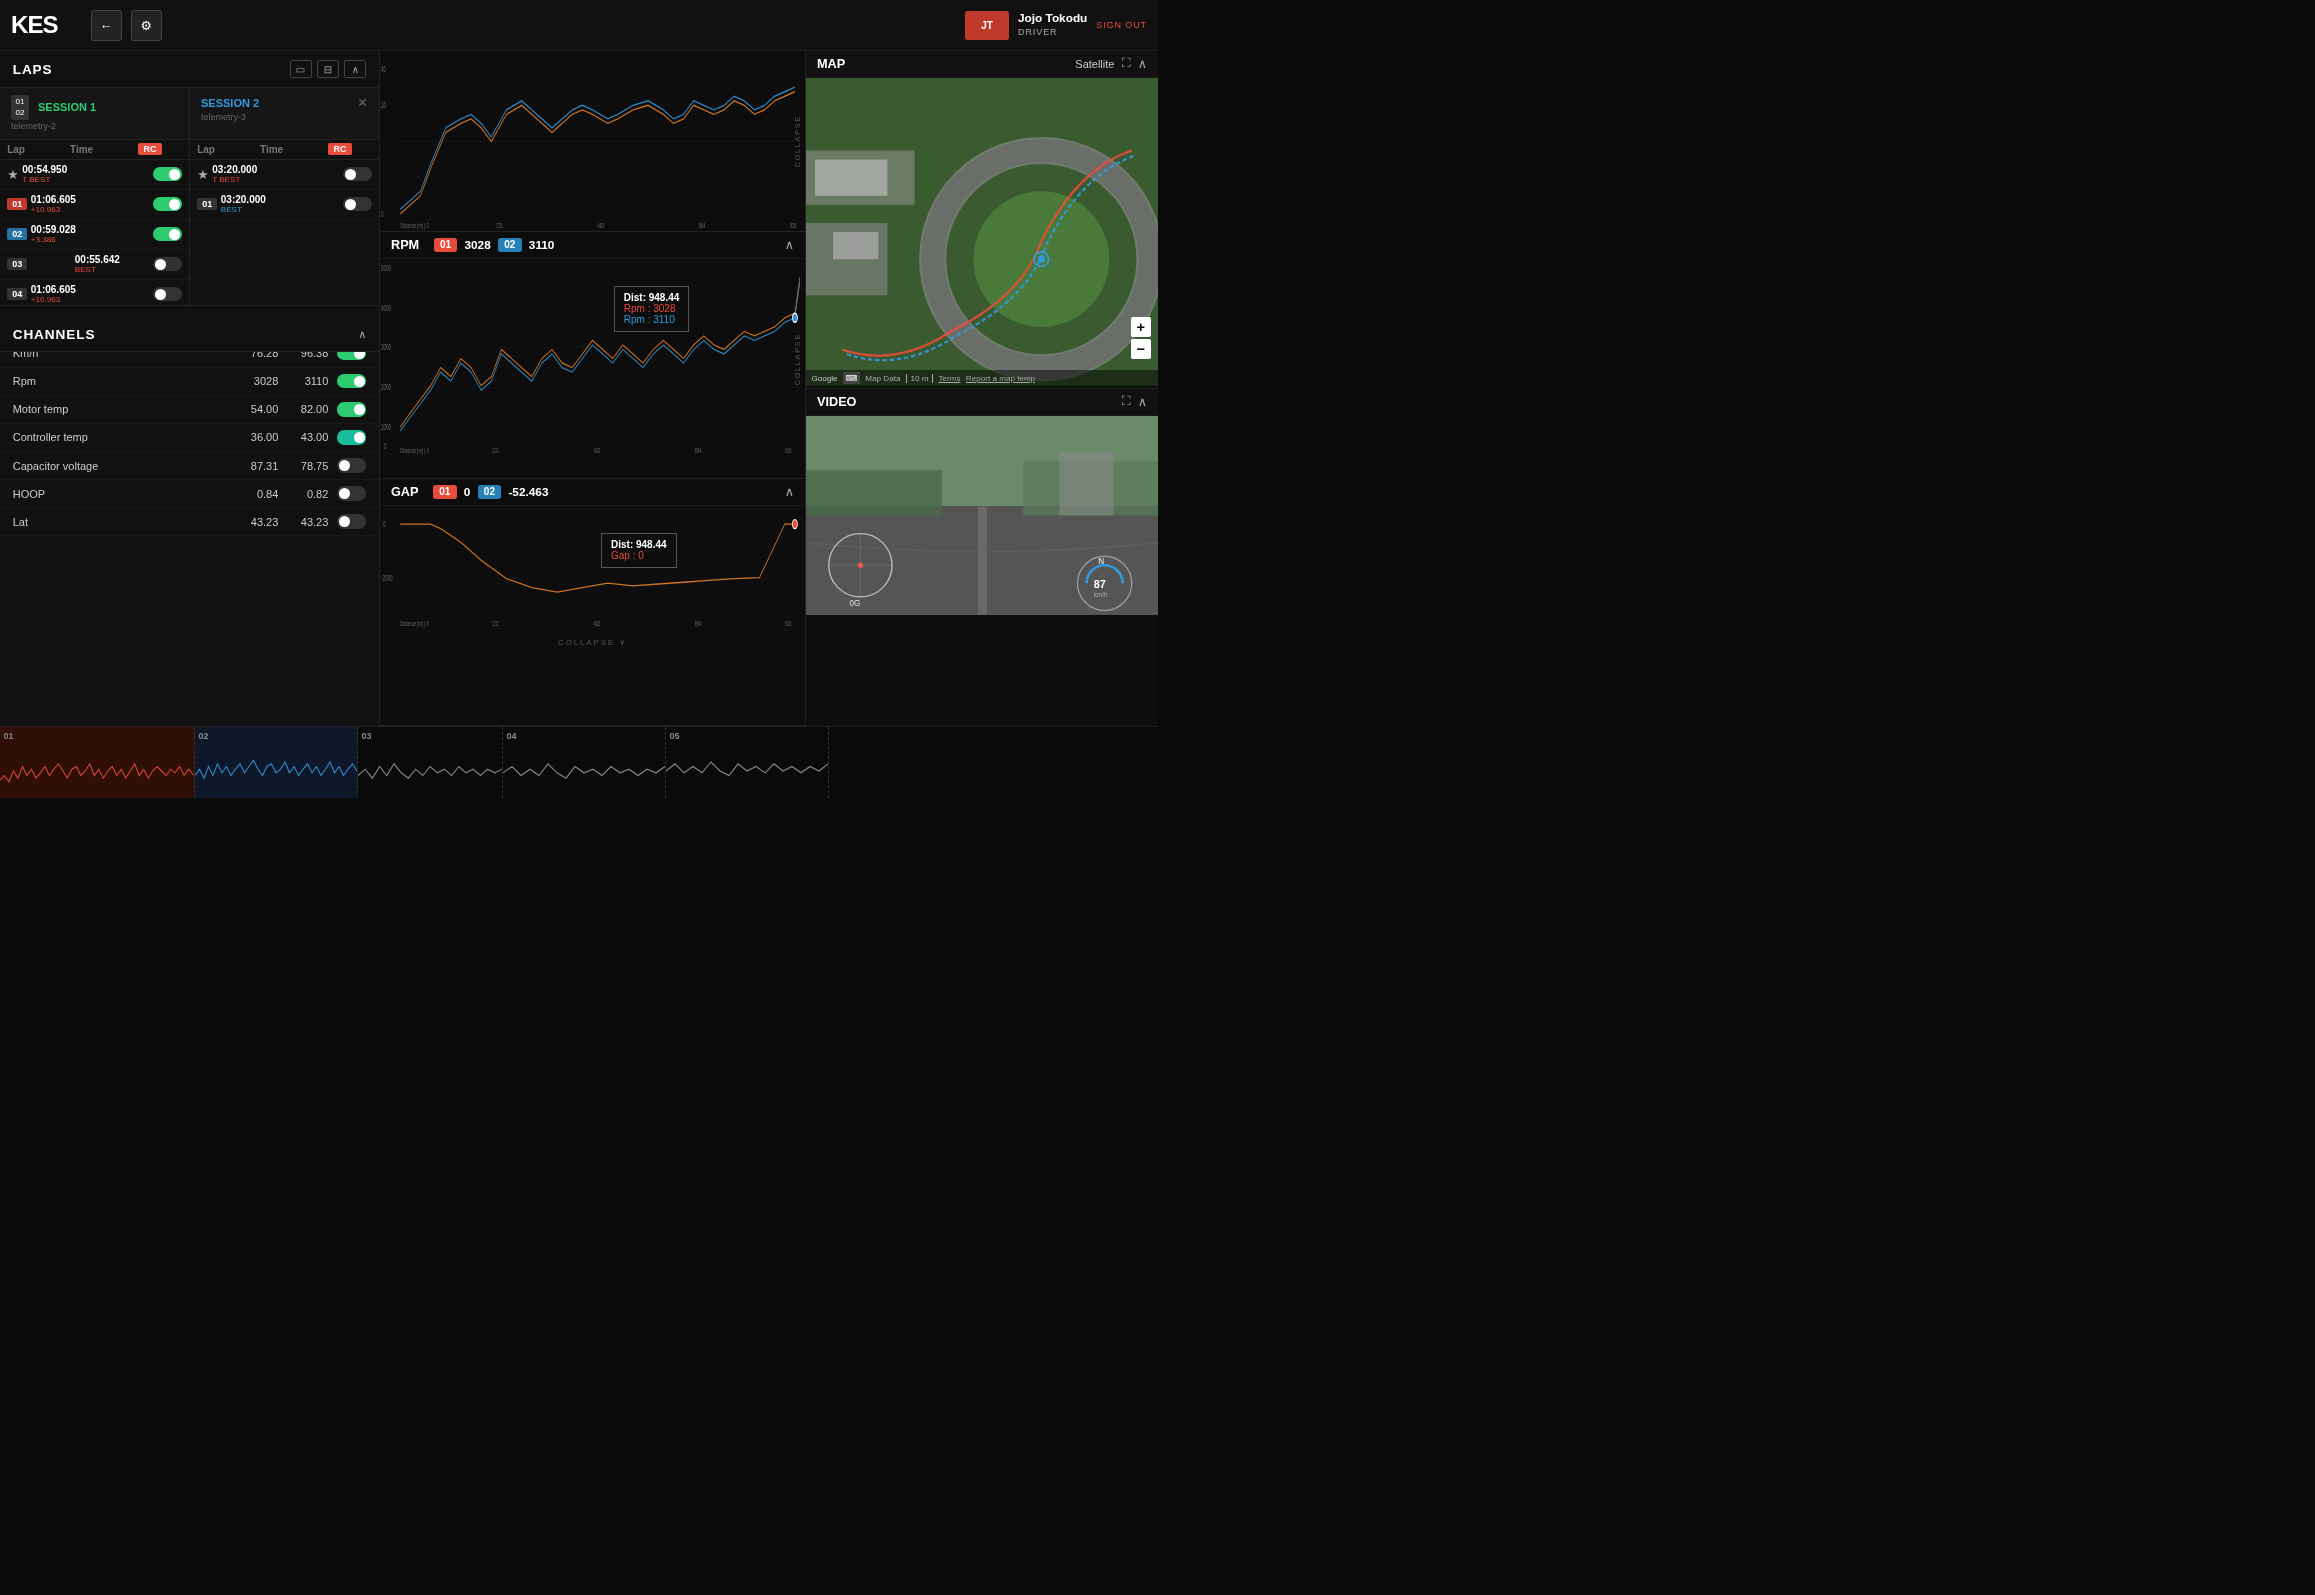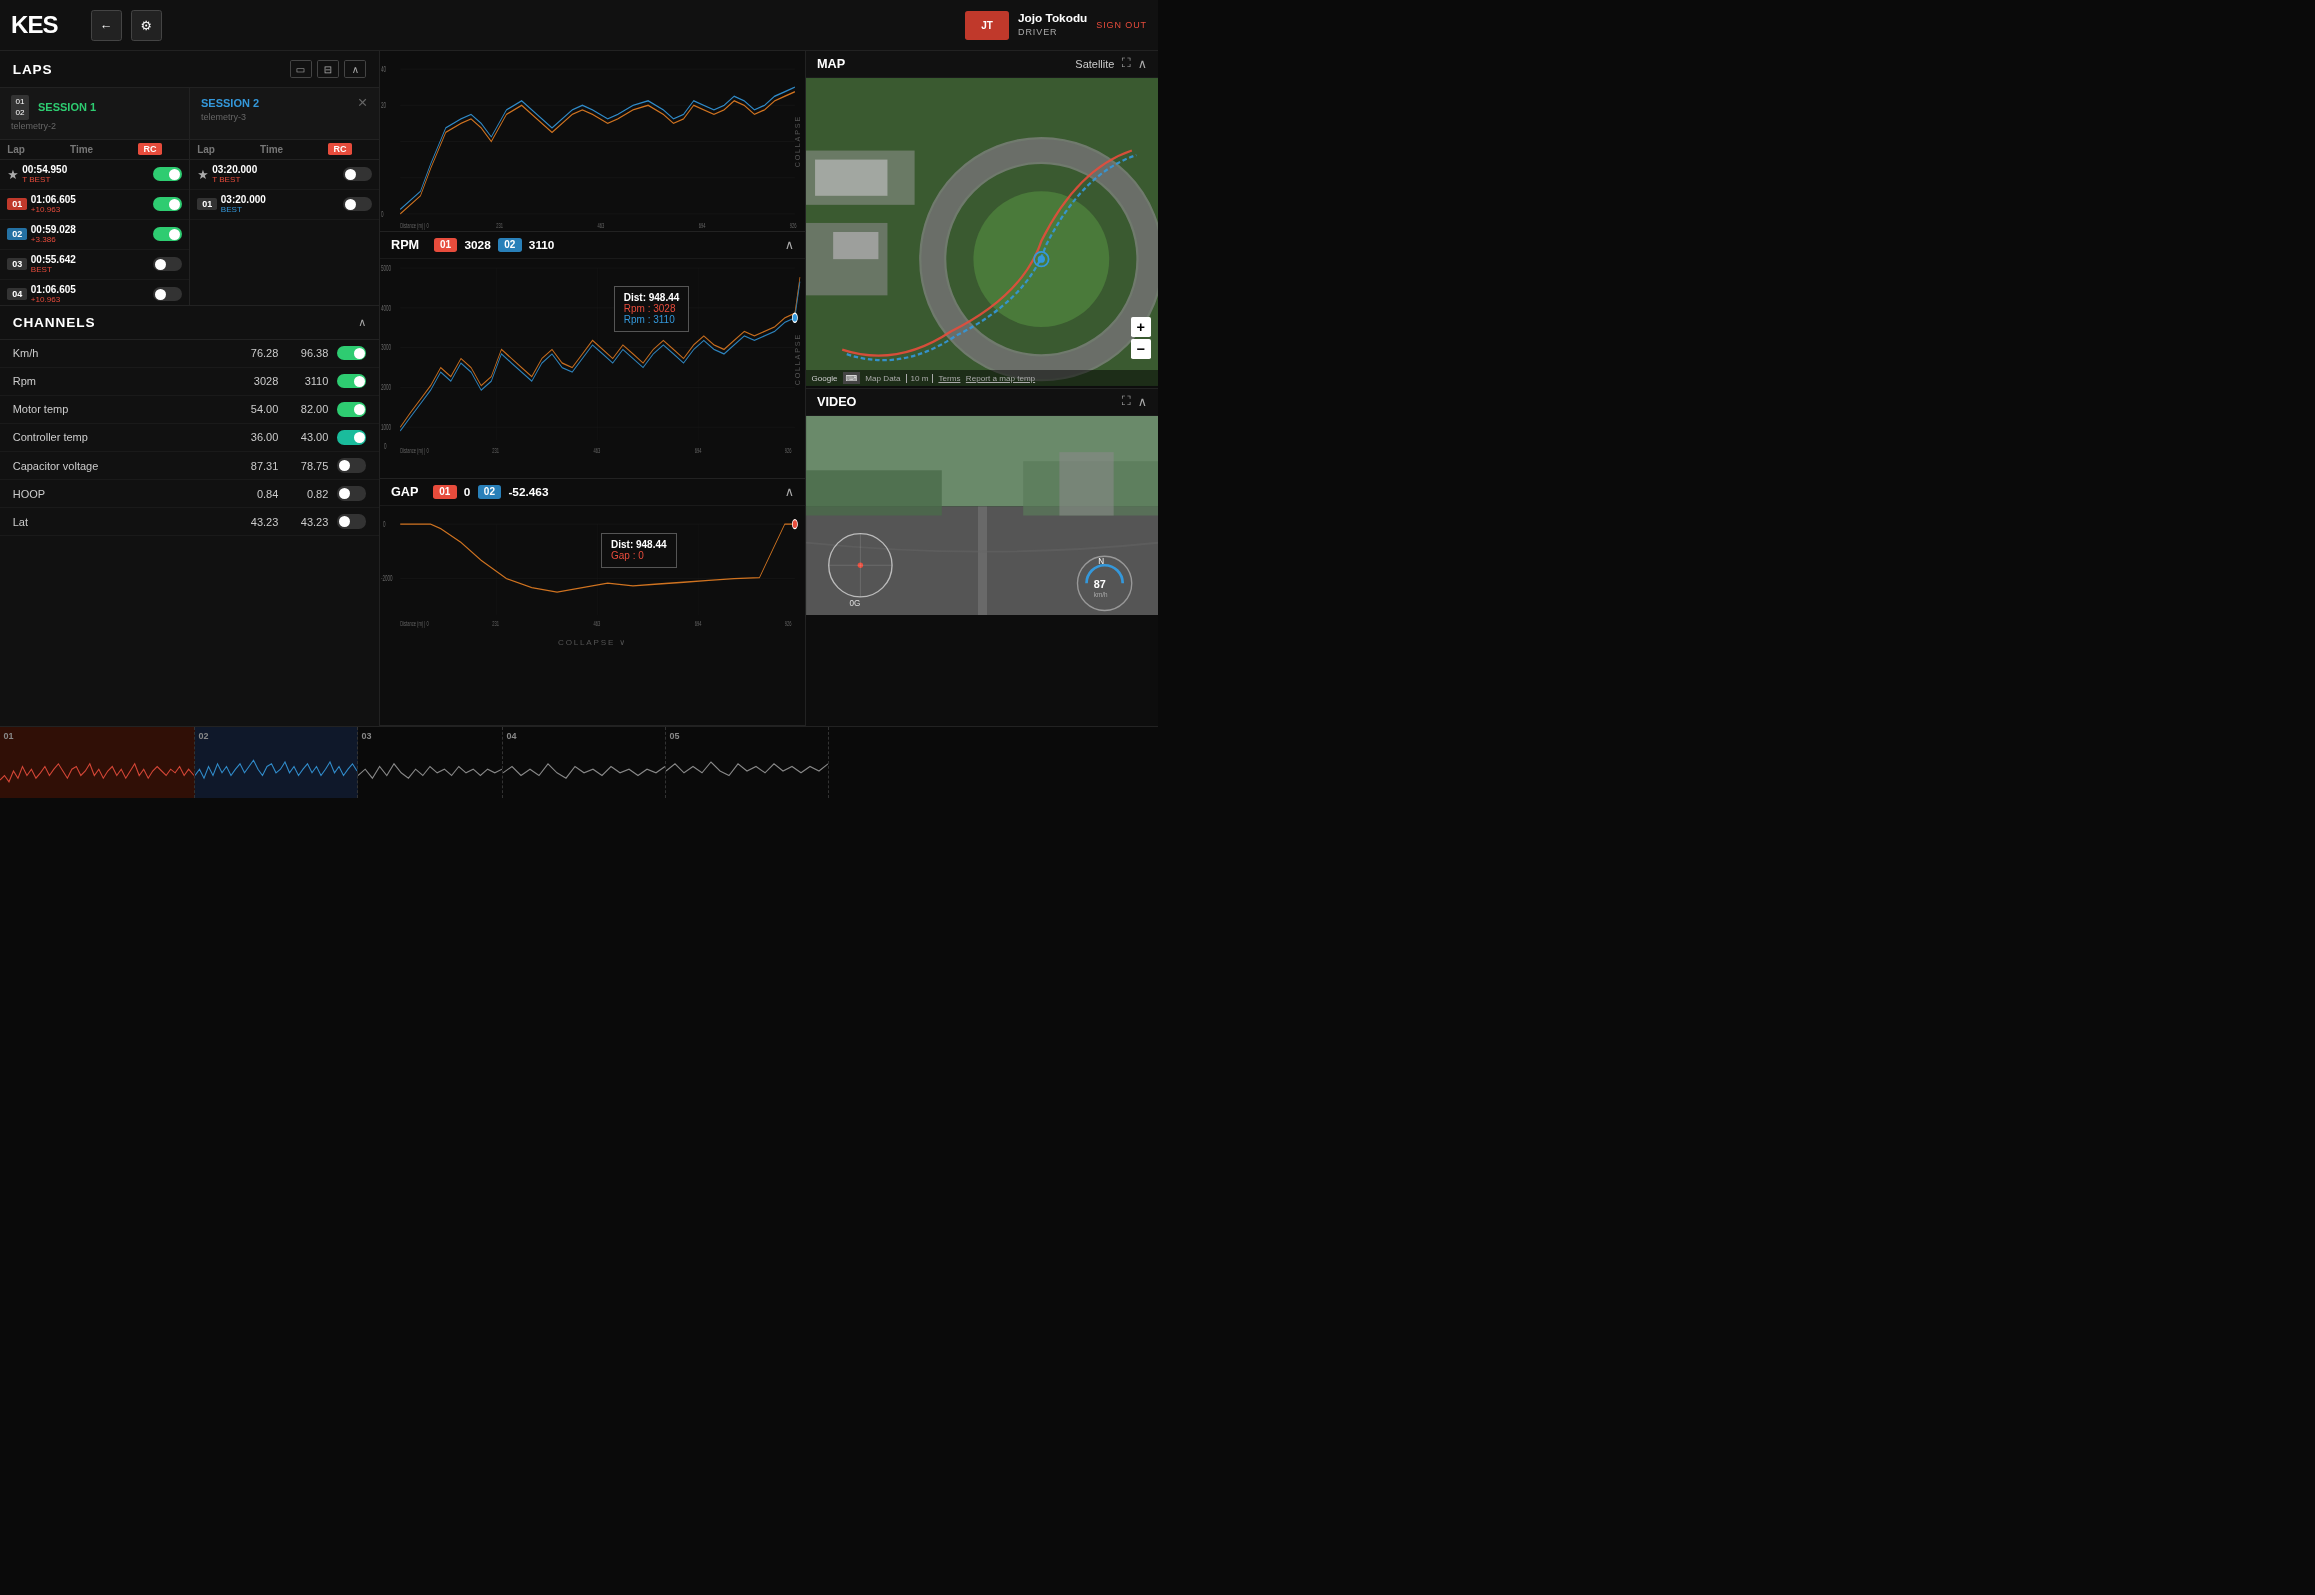--- a/index.html
+++ b/index.html
@@ -112,21 +112,21 @@
     .channels-section {
       flex: 1;
       overflow-y: auto;
       border-top: 0.9px solid #222;
     }
     .channels-header {
       display: flex;
       align-items: center;
       padding: 9px 12.7px;
       border-bottom: 0.9px solid #222;
-      position: sticky; top: 0; background: #111; z-index: 10;
+      position: sticky; top: 12px; background: #111; z-index: 10;
     }
     .channels-title { font-size: 13.6px; font-weight: 700; letter-spacing: 0.9px; flex: 1; }
     .channel-row {
       display: flex;
       align-items: center;
       padding: 6.3px 12.7px;
       border-bottom: 0.9px solid #1a1a1a;
     }
     .channel-name { flex: 1; font-size: 11px; color: #ccc; }
     .channel-val1 { width: 50px; text-align: right; font-size: 11px; color: #ccc; }
@@ -427,21 +427,21 @@
           <div class="lap-row-item">
     <span class="lap-num-sm blue-bg">02</span>
     <div style="flex:1;">
       <div class="lap-time-sm">00:59.028</div>
       <div class="lap-delta-sm red">+3.386</div>
     </div>
     <div class="channel-toggle"></div>
   </div>
           <div class="lap-row-item">
     <span class="lap-num-sm">03</span>
-    <div style="flex:1;">
+    <div style="flex:1;margin-left:44px;">
       <div class="lap-time-sm">00:55.642</div>
       <div class="lap-delta-sm best">BEST</div>
     </div>
     <div class="channel-toggle off"></div>
   </div>
           <div class="lap-row-item">
     <span class="lap-num-sm">04</span>
     <div style="flex:1;">
       <div class="lap-time-sm">01:06.605</div>
       <div class="lap-delta-sm red">+10.963</div>

